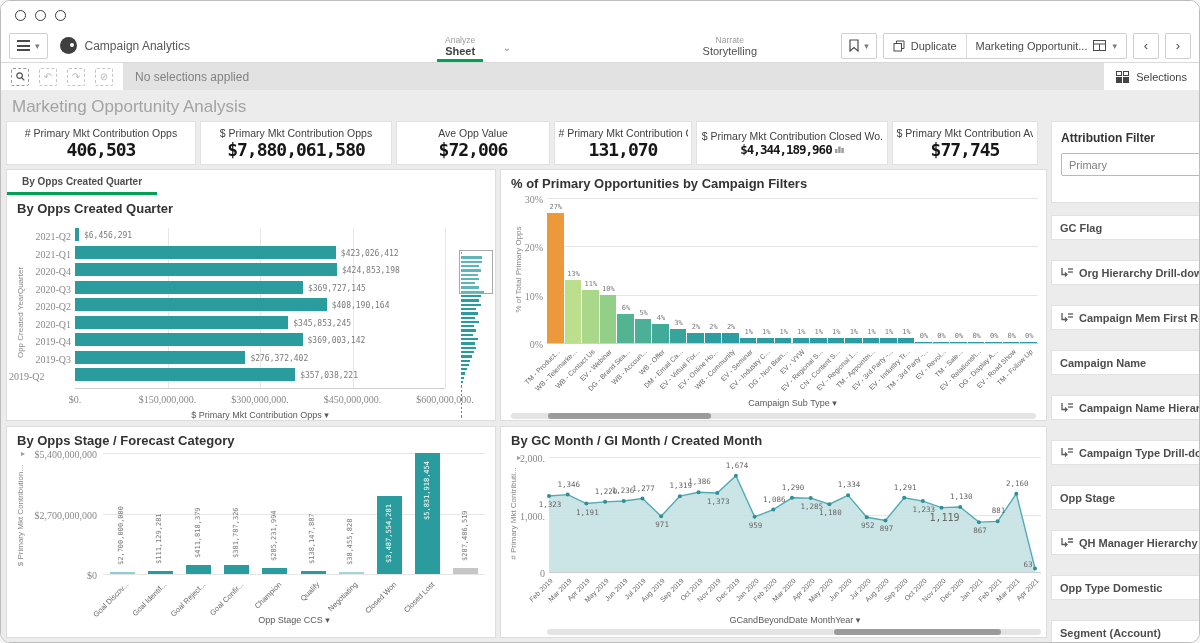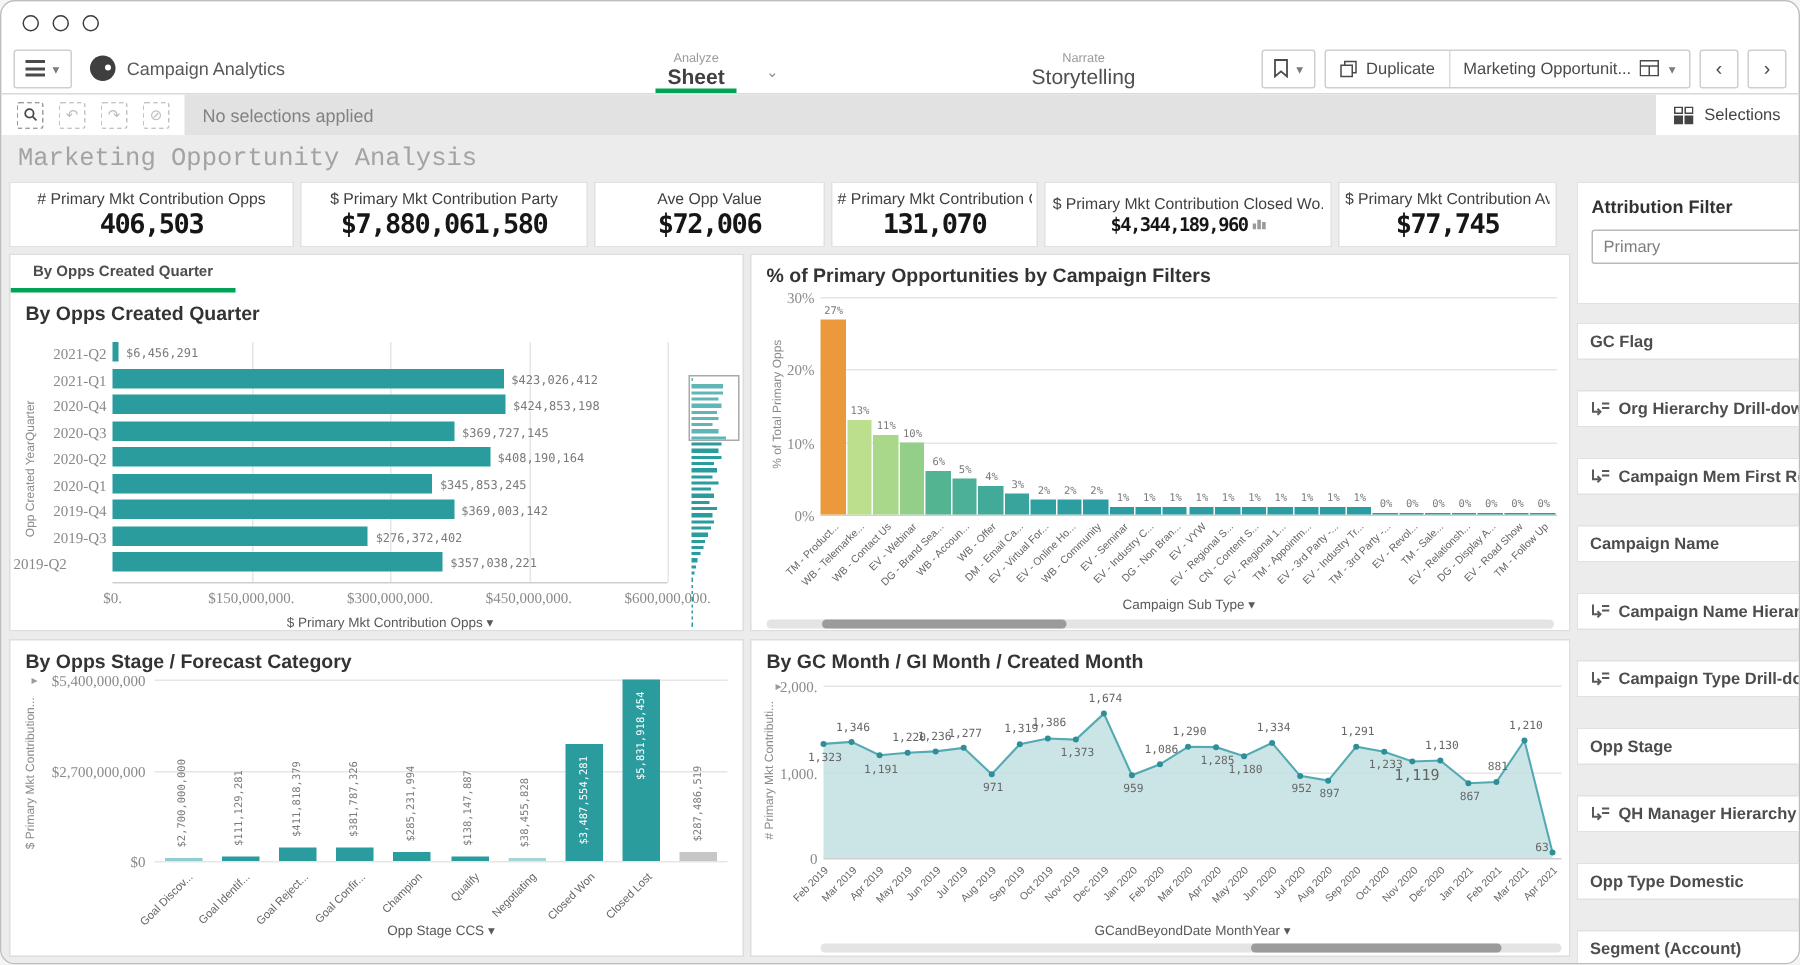--- a/index.html
+++ b/index.html
@@ -12,39 +12,39 @@
   .tb-btn{display:flex;align-items:center;gap:5px;border:1px solid #cfcfcf;border-radius:2px;height:24px;padding:0 7px;background:#fff;color:#4a4a4a;font-size:11px;}
   .burger{display:flex;flex-direction:column;gap:2.5px}
   .burger span{display:block;width:13px;height:2px;background:#4a4a4a;}
   .caret{font-size:9px;color:#7c7c7c;}
   .logo{width:17px;height:17px;border-radius:50%;background:#3f3f3f;margin-left:12px;position:relative;}
   .logo::after{content:"";position:absolute;width:4px;height:4px;border-radius:50%;background:#fff;right:3px;top:6px;}
   .app-name{font-size:12px;color:#595959;margin-left:8px;}
   .nav-tabs{position:absolute;left:430px;width:340px;top:0;bottom:0;display:flex;justify-content:space-between;}
   .nav-tab{position:relative;display:flex;flex-direction:column;justify-content:center;align-items:center;padding:0 14px;height:100%;}
   .nav-tab .sub{font-size:8.5px;color:#9a9a9a;}
-  .nav-tab .val{font-size:14px;color:#404040;font-weight:bold;}
+  .nav-tab .val{font-size:11px;color:#404040;font-weight:bold;}
   .nav-tab.active::after{content:"";position:absolute;left:6px;right:6px;bottom:0;height:3px;background:#00A355;}
   .nav-caret{position:absolute;right:-22px;top:13px;font-size:10px;color:#8c8c8c;}
   .tb-right{margin-left:auto;display:flex;align-items:center;gap:6px;}
   .tb-group{display:flex;align-items:stretch;border:1px solid #cfcfcf;border-radius:2px;height:24px;background:#fff;}
   .tb-seg{display:flex;align-items:center;gap:6px;padding:0 9px;font-size:11px;color:#4a4a4a;justify-content:center;}
   .tb-seg+.tb-seg{border-left:1px solid #dcdcdc;}
   .chev{width:24px;height:24px;display:flex;align-items:center;justify-content:center;font-size:13px;color:#4a4a4a;border:1px solid #cfcfcf;border-radius:2px;background:#fff;}
   
   .selbar{height:27px;background:#e2e2e2;display:flex;align-items:center;}
   .sel-left{background:#fff;height:100%;display:flex;align-items:center;gap:10px;padding:0 10px;}
   .sel-ic{width:16px;height:16px;border:1px dashed #c4c4c4;border-radius:2px;display:flex;align-items:center;justify-content:center;color:#bdbdbd;font-size:10px;}
   .sel-ic.on{color:#4a4a4a;border-color:#9a9a9a;}
   .sel-msg{font-size:12px;color:#828282;margin-left:12px;}
   .sel-right{margin-left:auto;background:#fff;height:100%;display:flex;align-items:center;gap:7px;padding:0 12px;font-size:11px;color:#444;}
   
   .content{background:#ececec;height:553px;display:flex;padding:5px;gap:4px;box-sizing:border-box;}
   .main-col{width:1041px;flex:0 0 1041px;display:flex;flex-direction:column;}
-  .page-title{height:23px;line-height:23px;font-size:17px;color:#a3a3a3;padding-left:6px;font-family:Liberation Mono, monospace;}
+  .page-title{height:23px;line-height:23px;font-size:17px;color:#a3a3a3;padding-left:6px;}
   .kpi-row{display:flex;gap:4px;height:44px;margin:3px 0 4px 0;}
   .kpi{background:#fff;border:1px solid #e1e1e1;display:flex;flex-direction:column;align-items:center;justify-content:center;box-sizing:border-box;}
   .kpi:nth-child(1){width:190px}.kpi:nth-child(2){width:192px}.kpi:nth-child(3){width:154px}
   .kpi:nth-child(4){width:138px}.kpi:nth-child(5){width:192px}.kpi:nth-child(6){width:146px}
   .kpi .lab{font-size:10.5px;color:#404040;white-space:nowrap;overflow:hidden;max-width:95%;}
   .kpi .val{font-size:18px;font-weight:bold;color:#161616;font-family:"DejaVu Sans Mono",monospace;letter-spacing:-1px;display:flex;align-items:center;gap:3px;}
   .kpi.small .val{font-size:12.5px;}
   .charts{display:grid;grid-template-columns:490px 547px;grid-template-rows:252px 212px;gap:5px 4px;}
   .panel{background:#fff;border:1px solid #ddd;position:relative;overflow:hidden;box-sizing:border-box;}
   .p-title{font-size:13px;font-weight:bold;color:#333;position:absolute;left:10px;top:6px;white-space:nowrap;}
@@ -168,21 +168,21 @@
   <div class="content">
     <div class="main-col">
       <div class="page-title">Marketing Opportunity Analysis</div>
 
       <div class="kpi-row">
         <div class="kpi">
             <span class="lab"># Primary Mkt Contribution Opps</span>
             <span class="val">406,503</span>
           </div>
         <div class="kpi">
-            <span class="lab">$ Primary Mkt Contribution Party</span>
+            <span class="lab">$ Primary Mkt Contribution Opps</span>
             <span class="val">$7,880,061,580</span>
           </div>
         <div class="kpi">
             <span class="lab">Ave Opp Value</span>
             <span class="val">$72,006</span>
           </div>
         <div class="kpi">
             <span class="lab"># Primary Mkt Contribution Cl...</span>
             <span class="val">131,070</span>
           </div>
@@ -524,21 +524,21 @@
               <div class="vbar-lab" style="left: 409.846px; top: 78.1025px; width: 26px; text-align: center; font-size: 7.5px; color: rgb(102, 102, 102);">1,233</div>
               <div class="rot45" style="left: 331.846px; top: 150px;">Oct 2020</div>
               <div class="vbar-lab" style="left: 428.538px; top: 84.6575px; width: 26px; text-align: left; font-size: 10px; color: rgb(102, 102, 102);">1,119</div>
               <div class="rot45" style="left: 350.538px; top: 150px;">Nov 2020</div>
               <div class="vbar-lab" style="left: 447.231px; top: 65.025px; width: 26px; text-align: center; font-size: 7.5px; color: rgb(102, 102, 102);">1,130</div>
               <div class="rot45" style="left: 369.231px; top: 150px;">Dec 2020</div>
               <div class="vbar-lab" style="left: 465.923px; top: 99.1475px; width: 26px; text-align: center; font-size: 7.5px; color: rgb(102, 102, 102);">867</div>
               <div class="rot45" style="left: 387.923px; top: 150px;">Jan 2021</div>
               <div class="vbar-lab" style="left: 484.615px; top: 79.3425px; width: 26px; text-align: center; font-size: 7.5px; color: rgb(102, 102, 102);">881</div>
               <div class="rot45" style="left: 406.615px; top: 150px;">Feb 2021</div>
-              <div class="vbar-lab" style="left: 503.308px; top: 51.685px; width: 26px; text-align: center; font-size: 7.5px; color: rgb(102, 102, 102);">1,210</div>
+              <div class="vbar-lab" style="left: 503.308px; top: 51.685px; width: 26px; text-align: center; font-size: 7.5px; color: rgb(102, 102, 102);">2,160</div>
               <div class="rot45" style="left: 425.308px; top: 150px;">Mar 2021</div>
               <div class="vbar-lab" style="left: 514px; top: 133.377px; width: 26px; text-align: center; font-size: 7.5px; color: rgb(102, 102, 102);">63</div>
               <div class="rot45" style="left: 444px; top: 150px;">Apr 2021</div>
               <div class="expand" style="left: 16px; top: 26px;">▸</div>
               <div class="ylab" style="left: -48px; top: 82px; width: 120px; text-align: center;"># Primary Mkt Contributi...</div>
               <div class="axis-title" style="left: 204px; top: 188px; width: 180px; text-align: center;">GCandBeyondDate MonthYear ▾</div>
               <div class="sb-track" style="left: 46px; top: 202px; width: 494px;"></div>
               <div class="sb-thumb" style="left: 332.52px; top: 202px; width: 167.96px;"></div>
             </div>
         </div>

